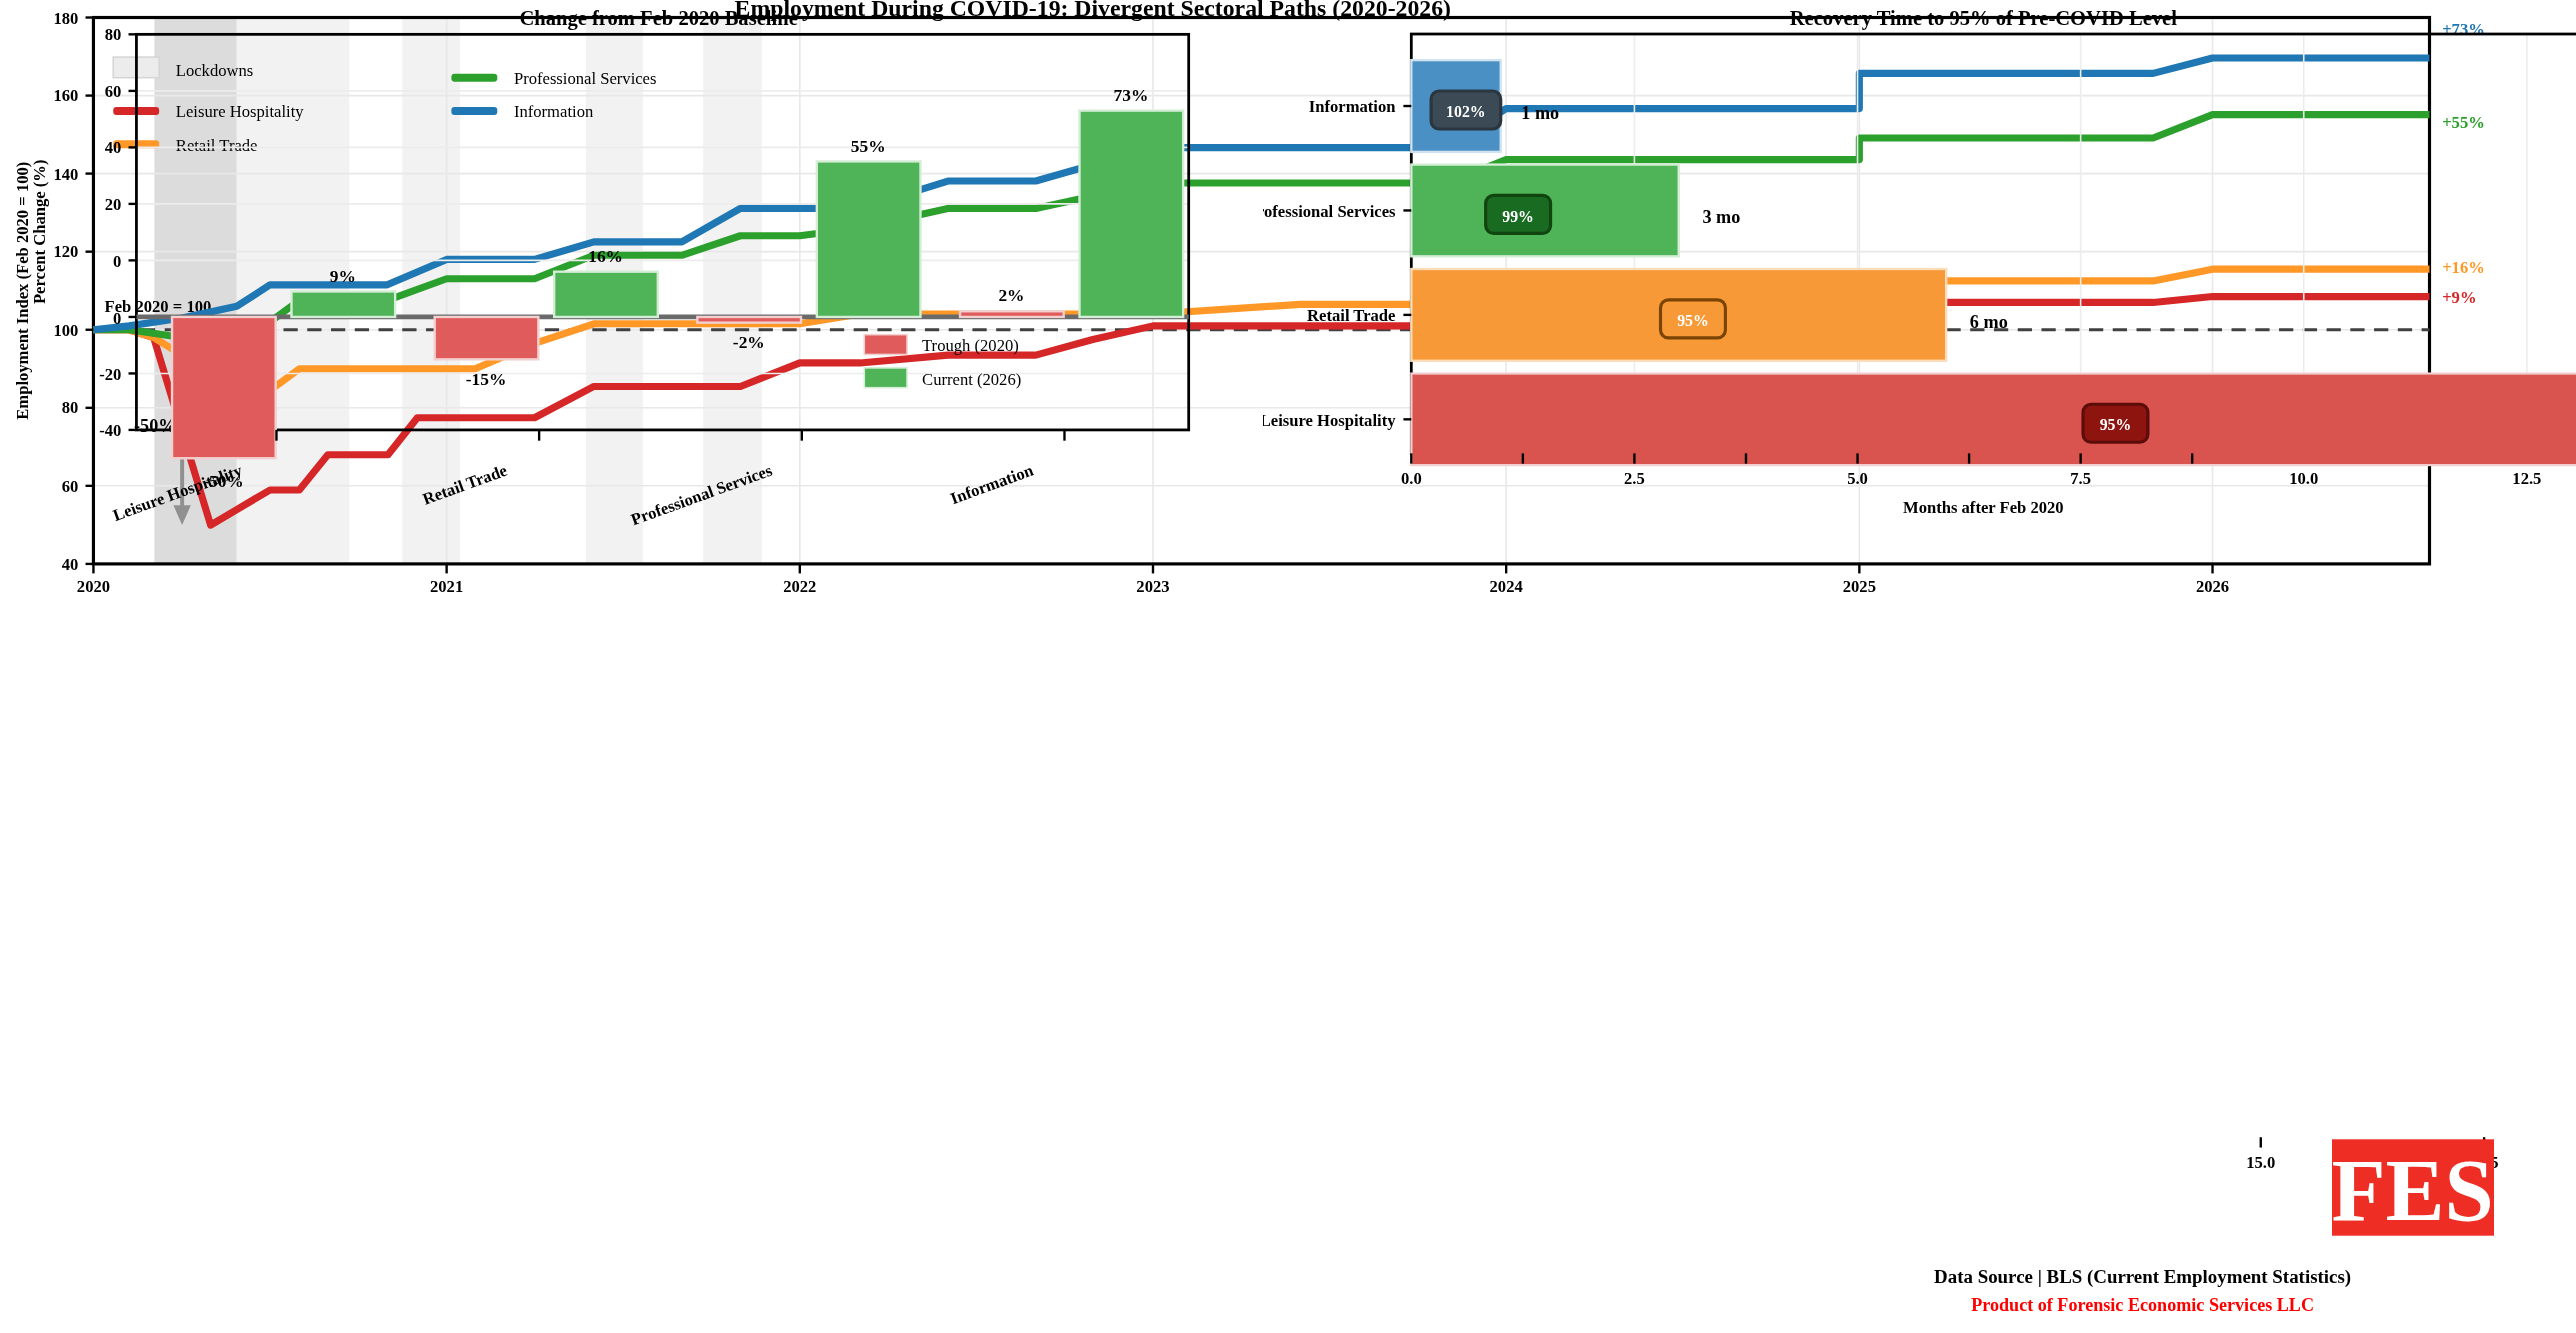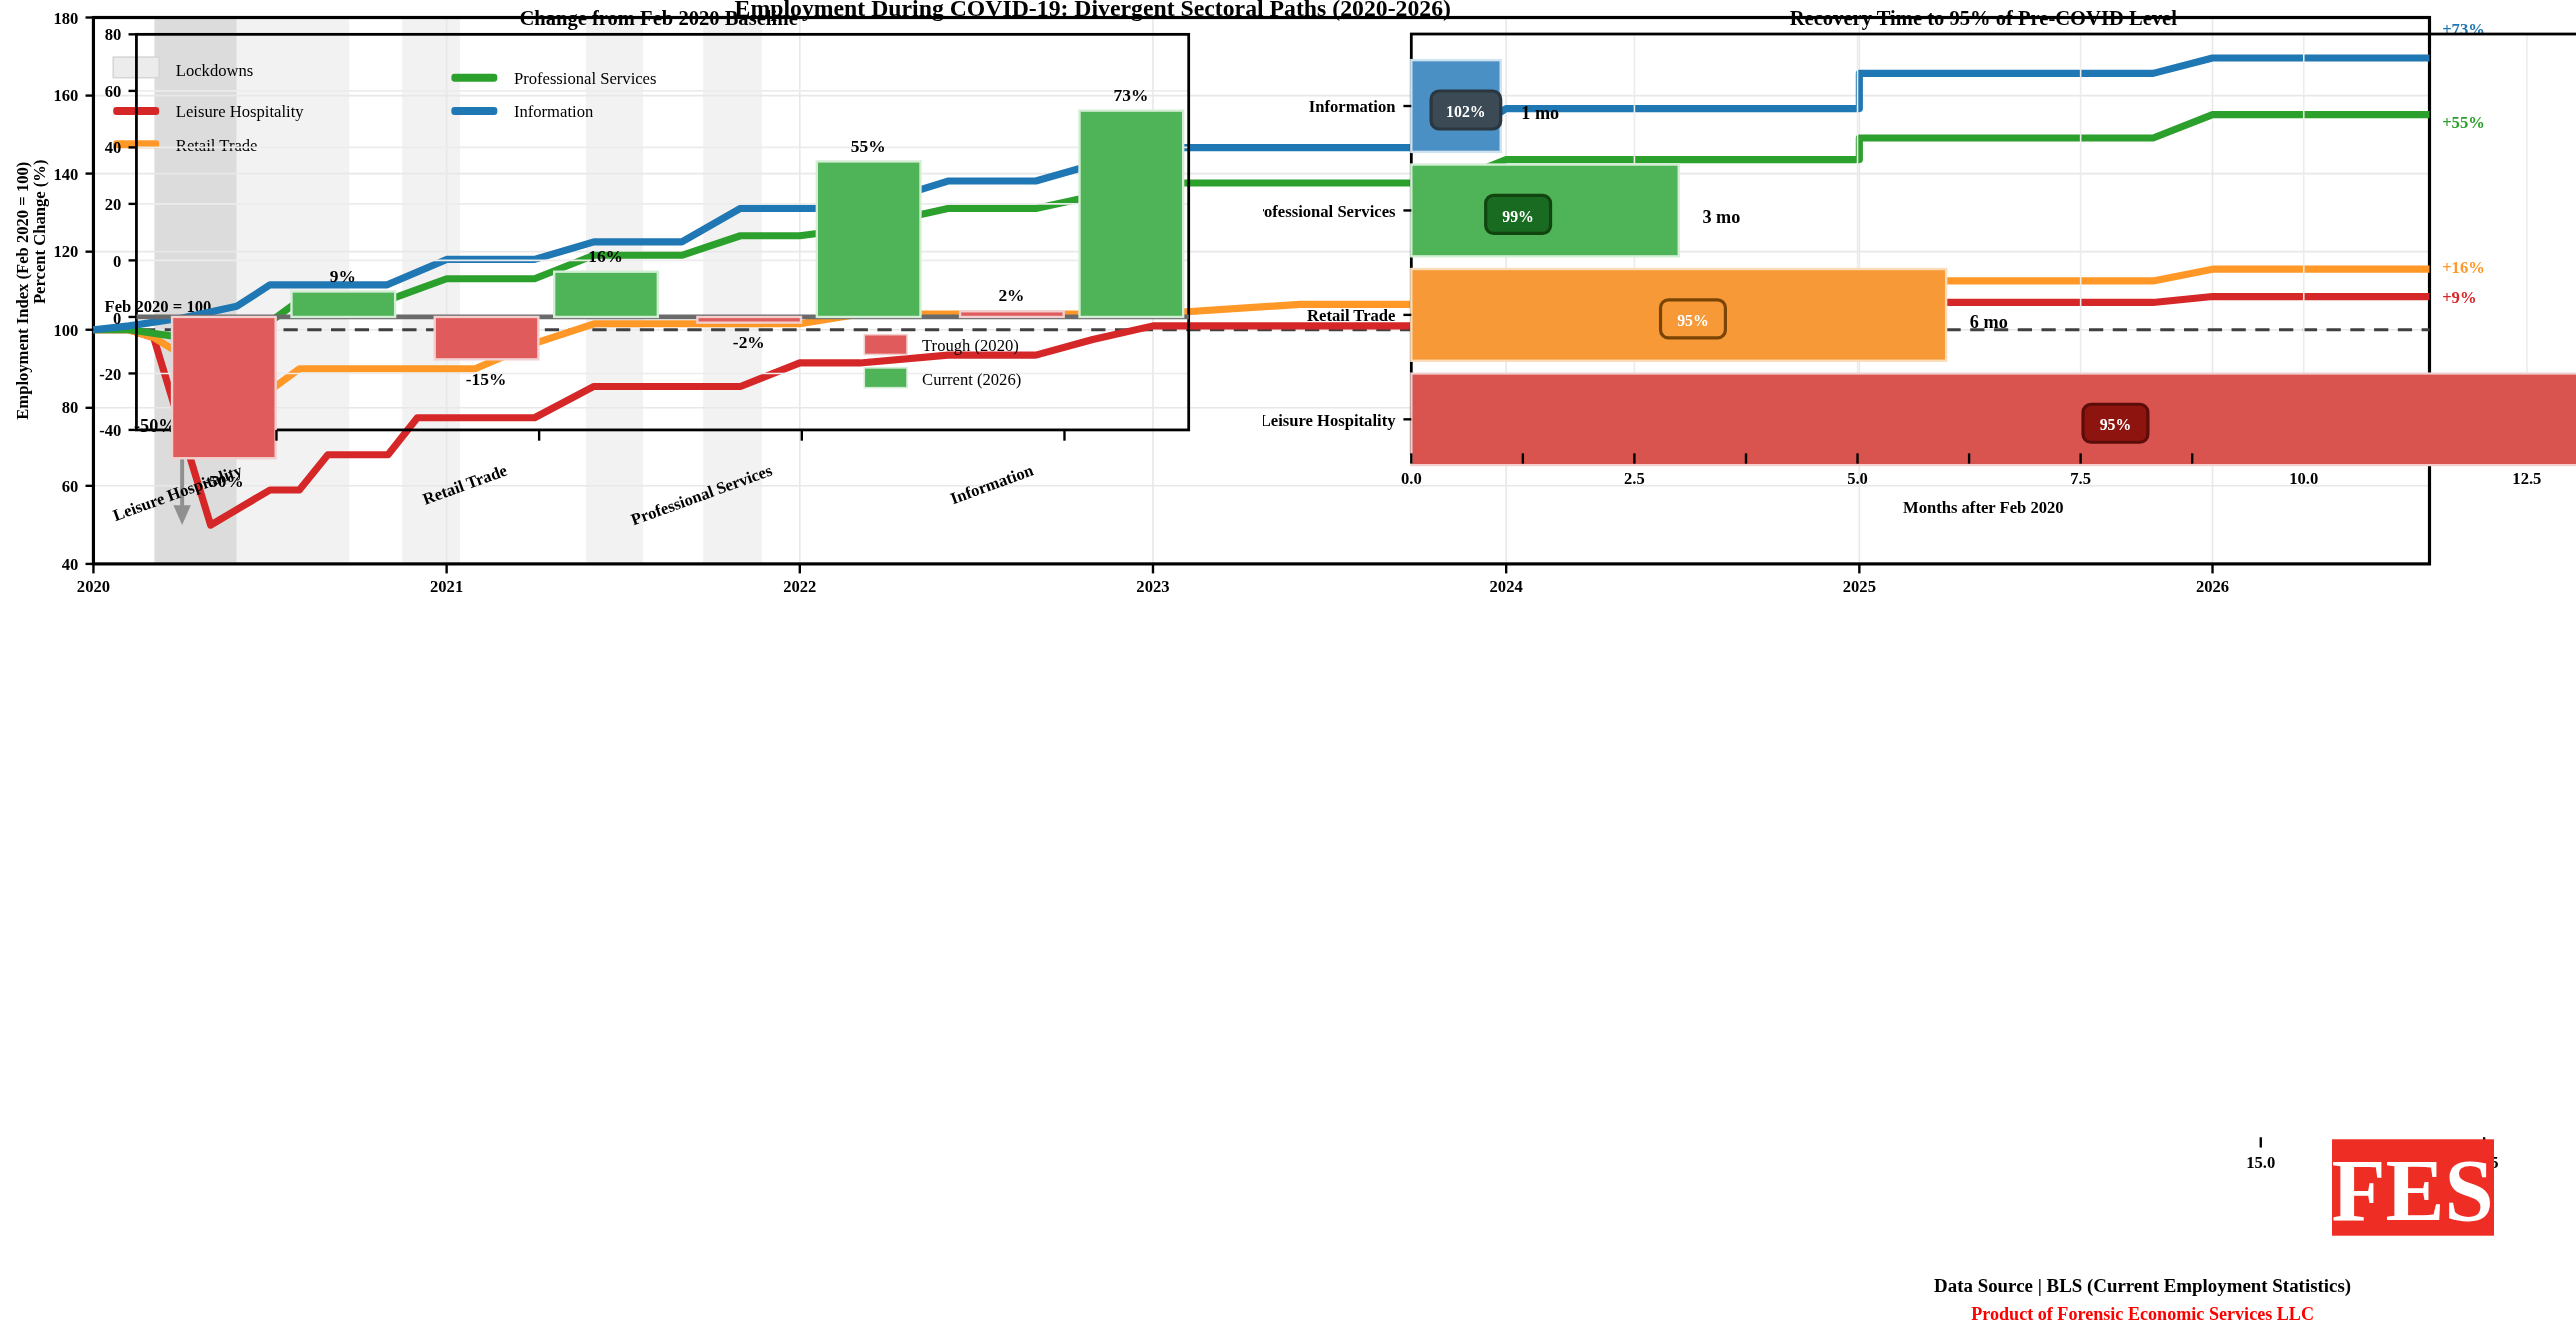--- a/index.html
+++ b/index.html
@@ -332,19 +332,19 @@
   </svg>
 </div>
 
 <div class="abs" style="left:2332px;top:1139px;width:180px;height:97px;">
   <svg width="162" height="97" viewBox="0 0 205 122">
     <rect x="0" y="0" width="205" height="122" fill="#ee2e24"></rect>
     <text class="logoTxt" x="102" y="102" text-anchor="middle">FES</text>
   </svg>
 </div>
 
-<div class="abs" style="left:1710px;top:1259px;width:866px;height:63px;margin-top:9px;">
+<div class="abs" style="left:1710px;top:1259px;width:866px;height:63px;">
   <svg width="866" height="63" viewBox="0 0 1093 80">
     <text class="footer1" x="546" y="30" text-anchor="middle">Data Source | BLS (Current Employment Statistics)</text>
     <text class="footer2" x="546" y="66" text-anchor="middle">Product of Forensic Economic Services LLC</text>
   </svg>
 </div>
 
 
 </body></html>

